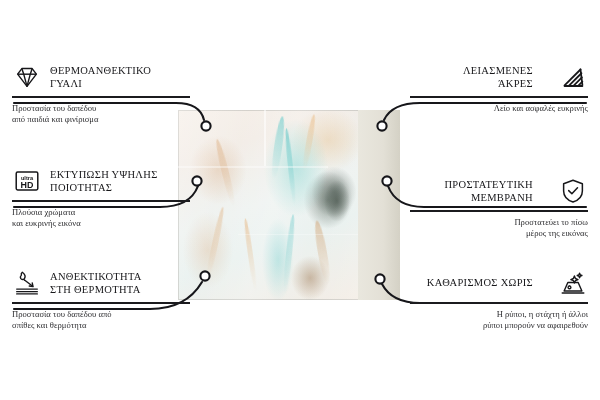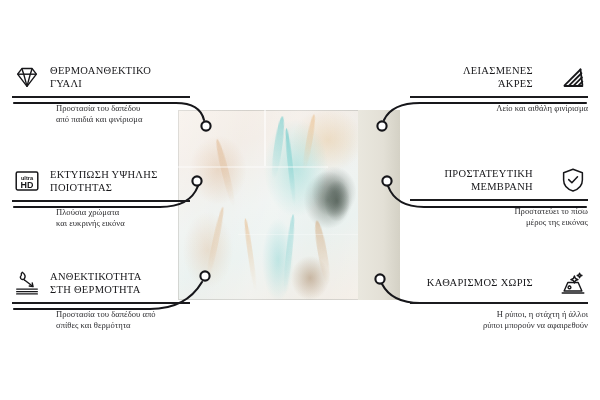--- a/index.html
+++ b/index.html
@@ -80,21 +80,21 @@
     font-family:"Liberation Serif", serif;
     flex:1;
   }
   .f-rule {
     height:1.6px; background:#1b1b1e; margin:4px 0 5px 0; width:100%;
   }
   .f-desc {
     font-size:8.6px; line-height:1.38; color:#2e2e31;
     font-family:"Liberation Serif", serif;
   }
-  .f-desc span { display:block;margin-left:44px; }
+  .f-desc span { display:block; }
 </style>
 </head>
 <body>
 
 <div id="root">
 
   <div class="panel-side"></div>
   <div class="product-stage">
     <div class="art">
 
@@ -216,26 +216,26 @@
           <line x1="7" y1="25.6" x2="26" y2="25.6"></line>
         </g>
       </svg>
       <div class="f-title">
         <div>ΛΕΙΑΣΜΕΝΕΣ</div>
         <div>ΆΚΡΕΣ</div>
       </div>
     </div>
     <div class="f-rule"></div>
     <div class="f-desc">
-      <span>Λείο και αιθάλη φινίρισμα</span>
+      <span>Λείο και ασφαλές ευκρινής</span>
       <span></span>
     </div>
   </div>
 
-  <div class="feature f-right" style="top:165px;">
+  <div class="feature f-right" style="top:176px;">
     <div class="f-head">
       <svg class="f-icon" viewBox="0 0 32 32">
         <g fill="none" stroke="#17171a" stroke-width="1.6" stroke-linejoin="round" stroke-linecap="round">
           <path d="M16 4.5 L26 8.2 V16 C26 22 21.4 26 16 27.8 C10.6 26 6 22 6 16 V8.2 Z"></path>
           <path d="M11.4 15.6 L14.8 19 L20.8 12.6"></path>
         </g>
       </svg>
       <div class="f-title">
         <div>ΠΡΟΣΤΑΤΕΥΤΙΚΗ</div>
         <div>ΜΕΜΒΡΑΝΗ</div>

